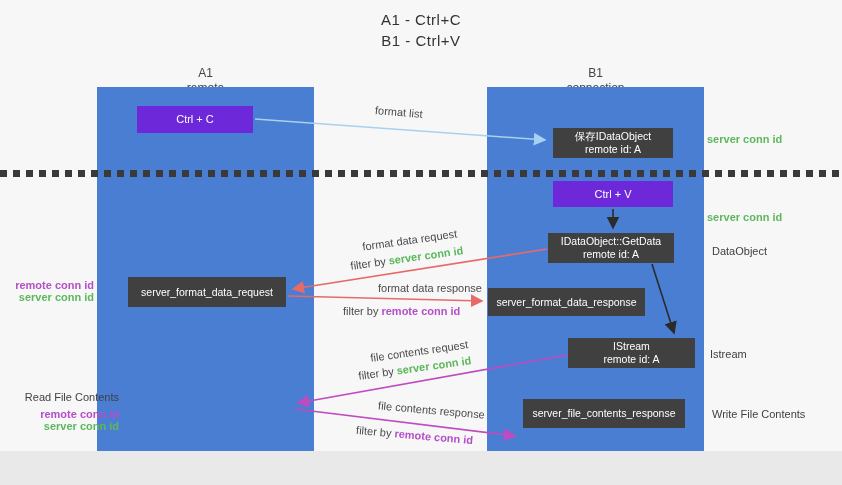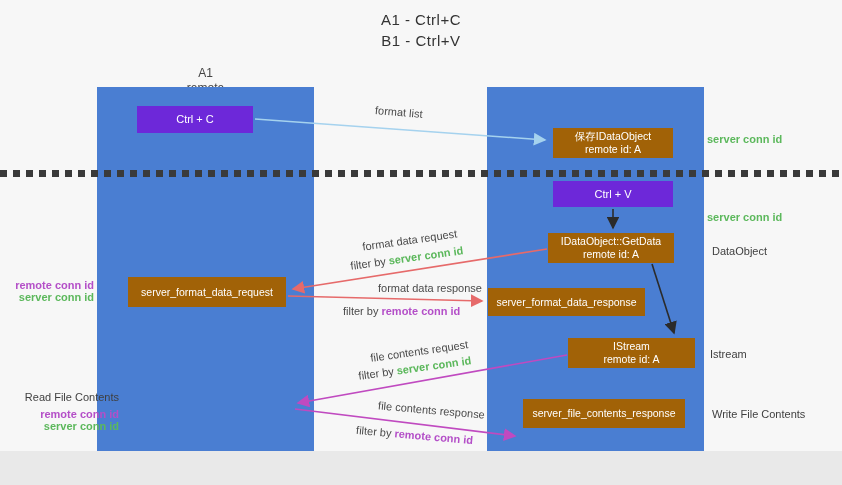--- a/index.html
+++ b/index.html
@@ -10,21 +10,21 @@
   .colhead{position:absolute;top:55px;width:217px;text-align:center;
            font-size:12px;line-height:15px;color:#444;margin-top:11px;}
   .lifeline{position:absolute;top:87px;height:374px;width:217px;background:#4a7ed2;}
   .col-a{left:97px;}
   .col-b{left:487px;}
   .dotted{position:absolute;left:0;top:170px;width:842px;height:7px;
           background:repeating-linear-gradient(90deg,#3a3a3a 0 7px,transparent 7px 13px);}
   .node{position:absolute;display:flex;flex-direction:column;justify-content:center;
         align-items:center;color:#fff;font-size:10.5px;line-height:13px;text-align:center;}
   .green{background:#6d28d9;text-align:right;}
-  .orange{background:#a16207;}
+  .orange{background:#404040;}
   .lbl{position:absolute;font-size:11px;color:#4a4a4a;white-space:nowrap;}
   .lbl .flt{margin-right:3px;}
   .g{color:#5cb85c;font-weight:bold;}
   .p{color:#b44fc8;font-weight:bold;}
   .dark{color:#3f3f3f;}
   .side{position:absolute;font-size:11px;white-space:nowrap;}
   .r{text-align:right;}
   .rot-up{transform:rotate(-8deg);}
   .rot-dn{transform:rotate(5deg);}
   svg.arrows{position:absolute;left:0;top:0;pointer-events:none;}
@@ -35,20 +35,24 @@
 <div class="stage">
 
   <div class="title">
     <div>A1 - Ctrl+C</div>
     <div>B1 - Ctrl+V</div>
   </div>
 
   <div class="colhead" style="left:97px;">
     <div>A1</div>
     <div>remote</div>
+  </div>
+  <div class="colhead" style="left:487px;">
+    <div>B1</div>
+    <div>connection</div>
   </div>
 
   <div class="lifeline col-a"></div>
   <div class="lifeline col-b"></div>
 
   <div class="dotted"></div>
 
   <svg class="arrows" width="842" height="485">
     <defs>
       <marker id="mblue" markerWidth="9" markerHeight="8" refX="7" refY="4" orient="auto">

